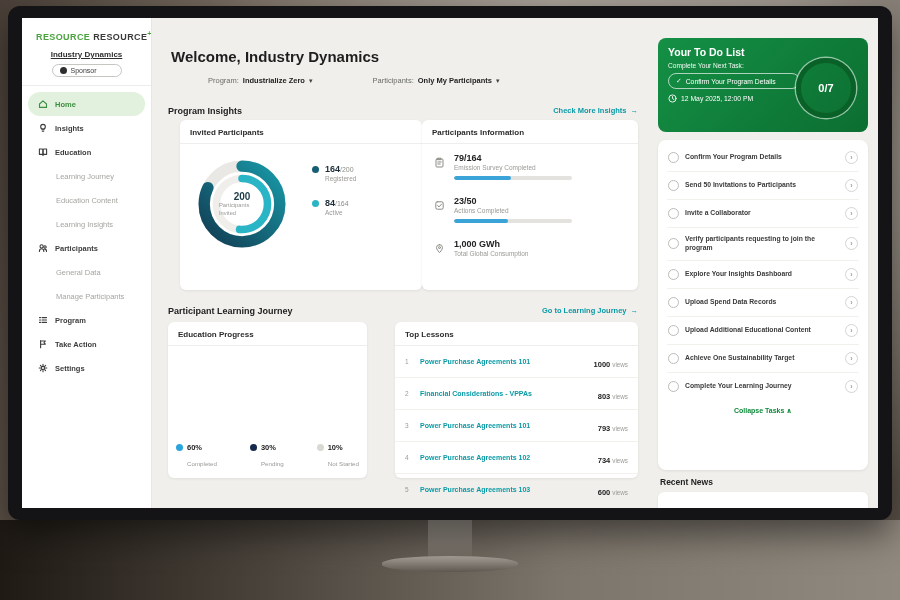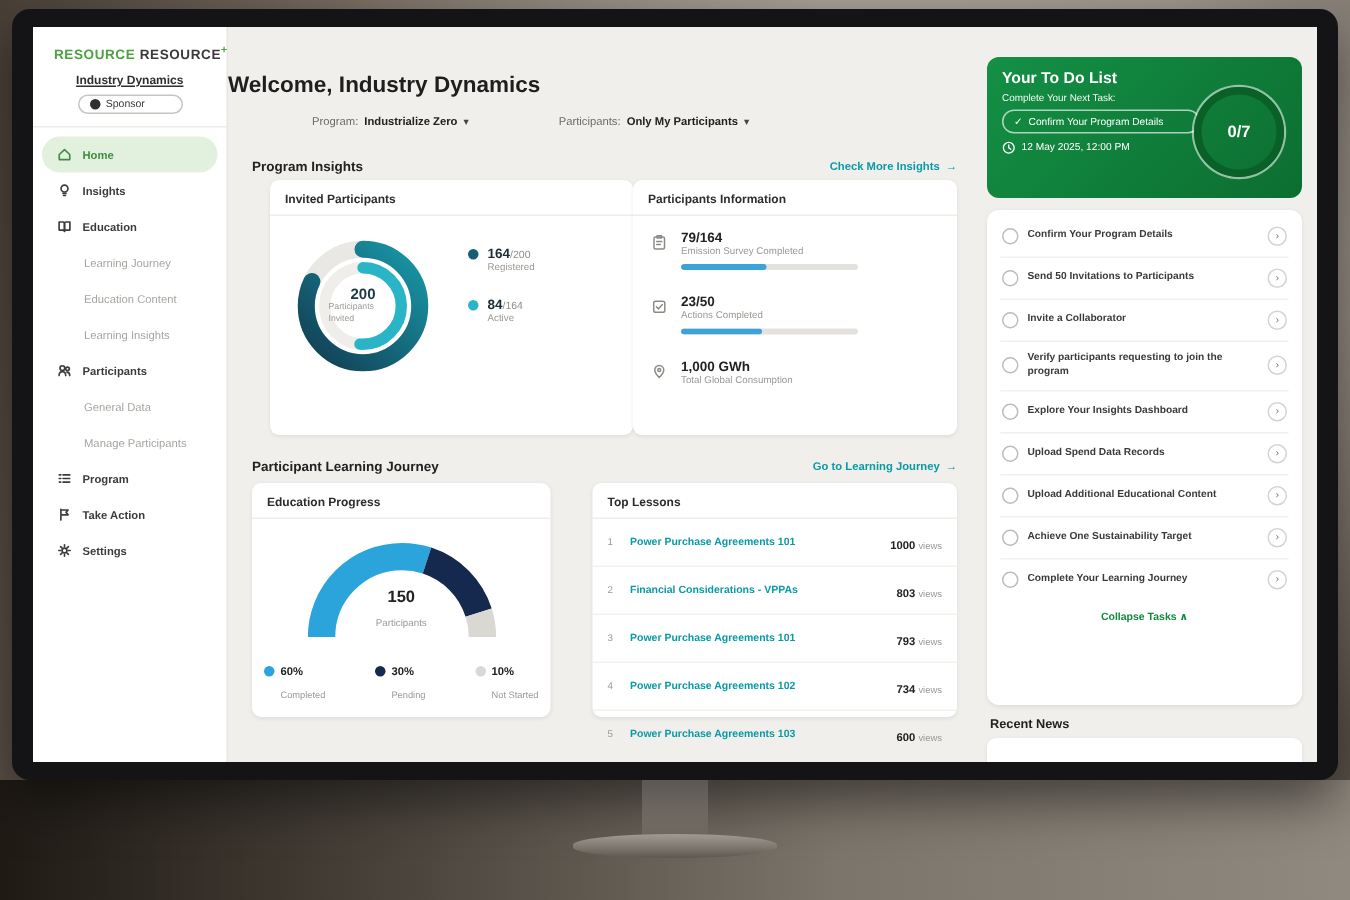--- a/index.html
+++ b/index.html
@@ -30,21 +30,21 @@
   .sponsor .dot{width:7px;height:7px;border-radius:50%;background:#2f2f2f;}
   .sdiv{height:1px;background:#ececea;margin:0 0 6px 0;}
   .nav-item{display:flex;align-items:center;gap:7px;height:24px;padding:0 10px;margin:0 6px;
     font-size:7.5px;font-weight:bold;color:#3c3c3c;border-radius:12px;cursor:pointer;}
   .nav-item.sub{padding-left:28px;color:#a6a5a0;font-weight:normal;}
   .nav-item.active{background:#e1f1dd;color:#3e8e41;}
   .nav-item svg{flex:0 0 auto;stroke:currentColor;fill:none;stroke-width:1.1;stroke-linecap:round;stroke-linejoin:round;}
 
   
   .main{position:absolute;left:130px;top:0;width:506px;height:100%;}
-  .welcome{position:absolute;left:0;top:30px;font-size:15px;font-weight:bold;color:#1e1e1e;text-align:center;}
+  .welcome{position:absolute;left:19px;top:30px;font-size:15px;font-weight:bold;color:#1e1e1e;text-align:center;}
   .filters{position:absolute;left:16px;top:58px;display:flex;gap:20px;font-size:7.5px;color:#6b6b67;align-items:center;}
   .filters .fgroup{display:flex;align-items:center;gap:4px;cursor:pointer;padding-left:40px;}
   .filters b{color:#222;}
   .chevd{color:#444;font-size:7px;}
   .sec-head{position:absolute;left:16px;font-size:9px;font-weight:bold;color:#222;}
   .sec-link{position:absolute;right:20px;font-size:7.5px;font-weight:bold;color:#0a9aa6;cursor:pointer;display:flex;gap:4px;align-items:center;}
   .card{position:absolute;background:#fff;border-radius:6px;box-shadow:0 1px 3px rgba(0,0,0,.07);box-sizing:border-box;}
   .card-title{padding:8px 10px 6px;font-size:8px;font-weight:bold;color:#2c2c2c;border-bottom:1px solid #efeeec;}
 
   
@@ -306,31 +306,20 @@
     </div>
 
     <div class="sec-head" style="top:288px">Participant Learning Journey</div>
     <div class="sec-link" style="top:288px">
       <span>Go to Learning Journey</span>
       <span>→</span>
     </div>
 
     <div class="card" style="left:16px;top:304px;width:199px;height:156px">
       <div class="card-title">Education Progress</div>
-      <div class="gauge-wrap">
-        <svg width="150" height="78" viewBox="0 0 120 64">
-          <path class="gauge-seg gs1" d="M16 58 A44 44 0 0 1 104 58" fill="none" stroke="#2ba4dc" stroke-width="15" stroke-dasharray="82.93804605477052 276.46015351590177" stroke-dashoffset="0"></path>
-          <path class="gauge-seg gs2" d="M16 58 A44 44 0 0 1 104 58" fill="none" stroke="#15294e" stroke-width="15" stroke-dasharray="41.46902302738526 276.46015351590177" stroke-dashoffset="-82.93804605477052"></path>
-          <path class="gauge-seg gs3" d="M16 58 A44 44 0 0 1 104 58" fill="none" stroke="#d9d8d2" stroke-width="15" stroke-dasharray="13.82300767579509 276.46015351590177" stroke-dashoffset="-124.40706908215579"></path>
-        </svg>
-        <div class="gauge-center">
-          <b>150</b>
-          <span>Participants</span>
-        </div>
-      </div>
       <div class="ep-legend">
         <div class="gl">
           <span class="lg-dot g1"></span>
           <div><b>60%</b><i>Completed</i></div>
         </div>
         <div class="gl">
           <span class="lg-dot g2"></span>
           <div><b>30%</b><i>Pending</i></div>
         </div>
         <div class="gl">

